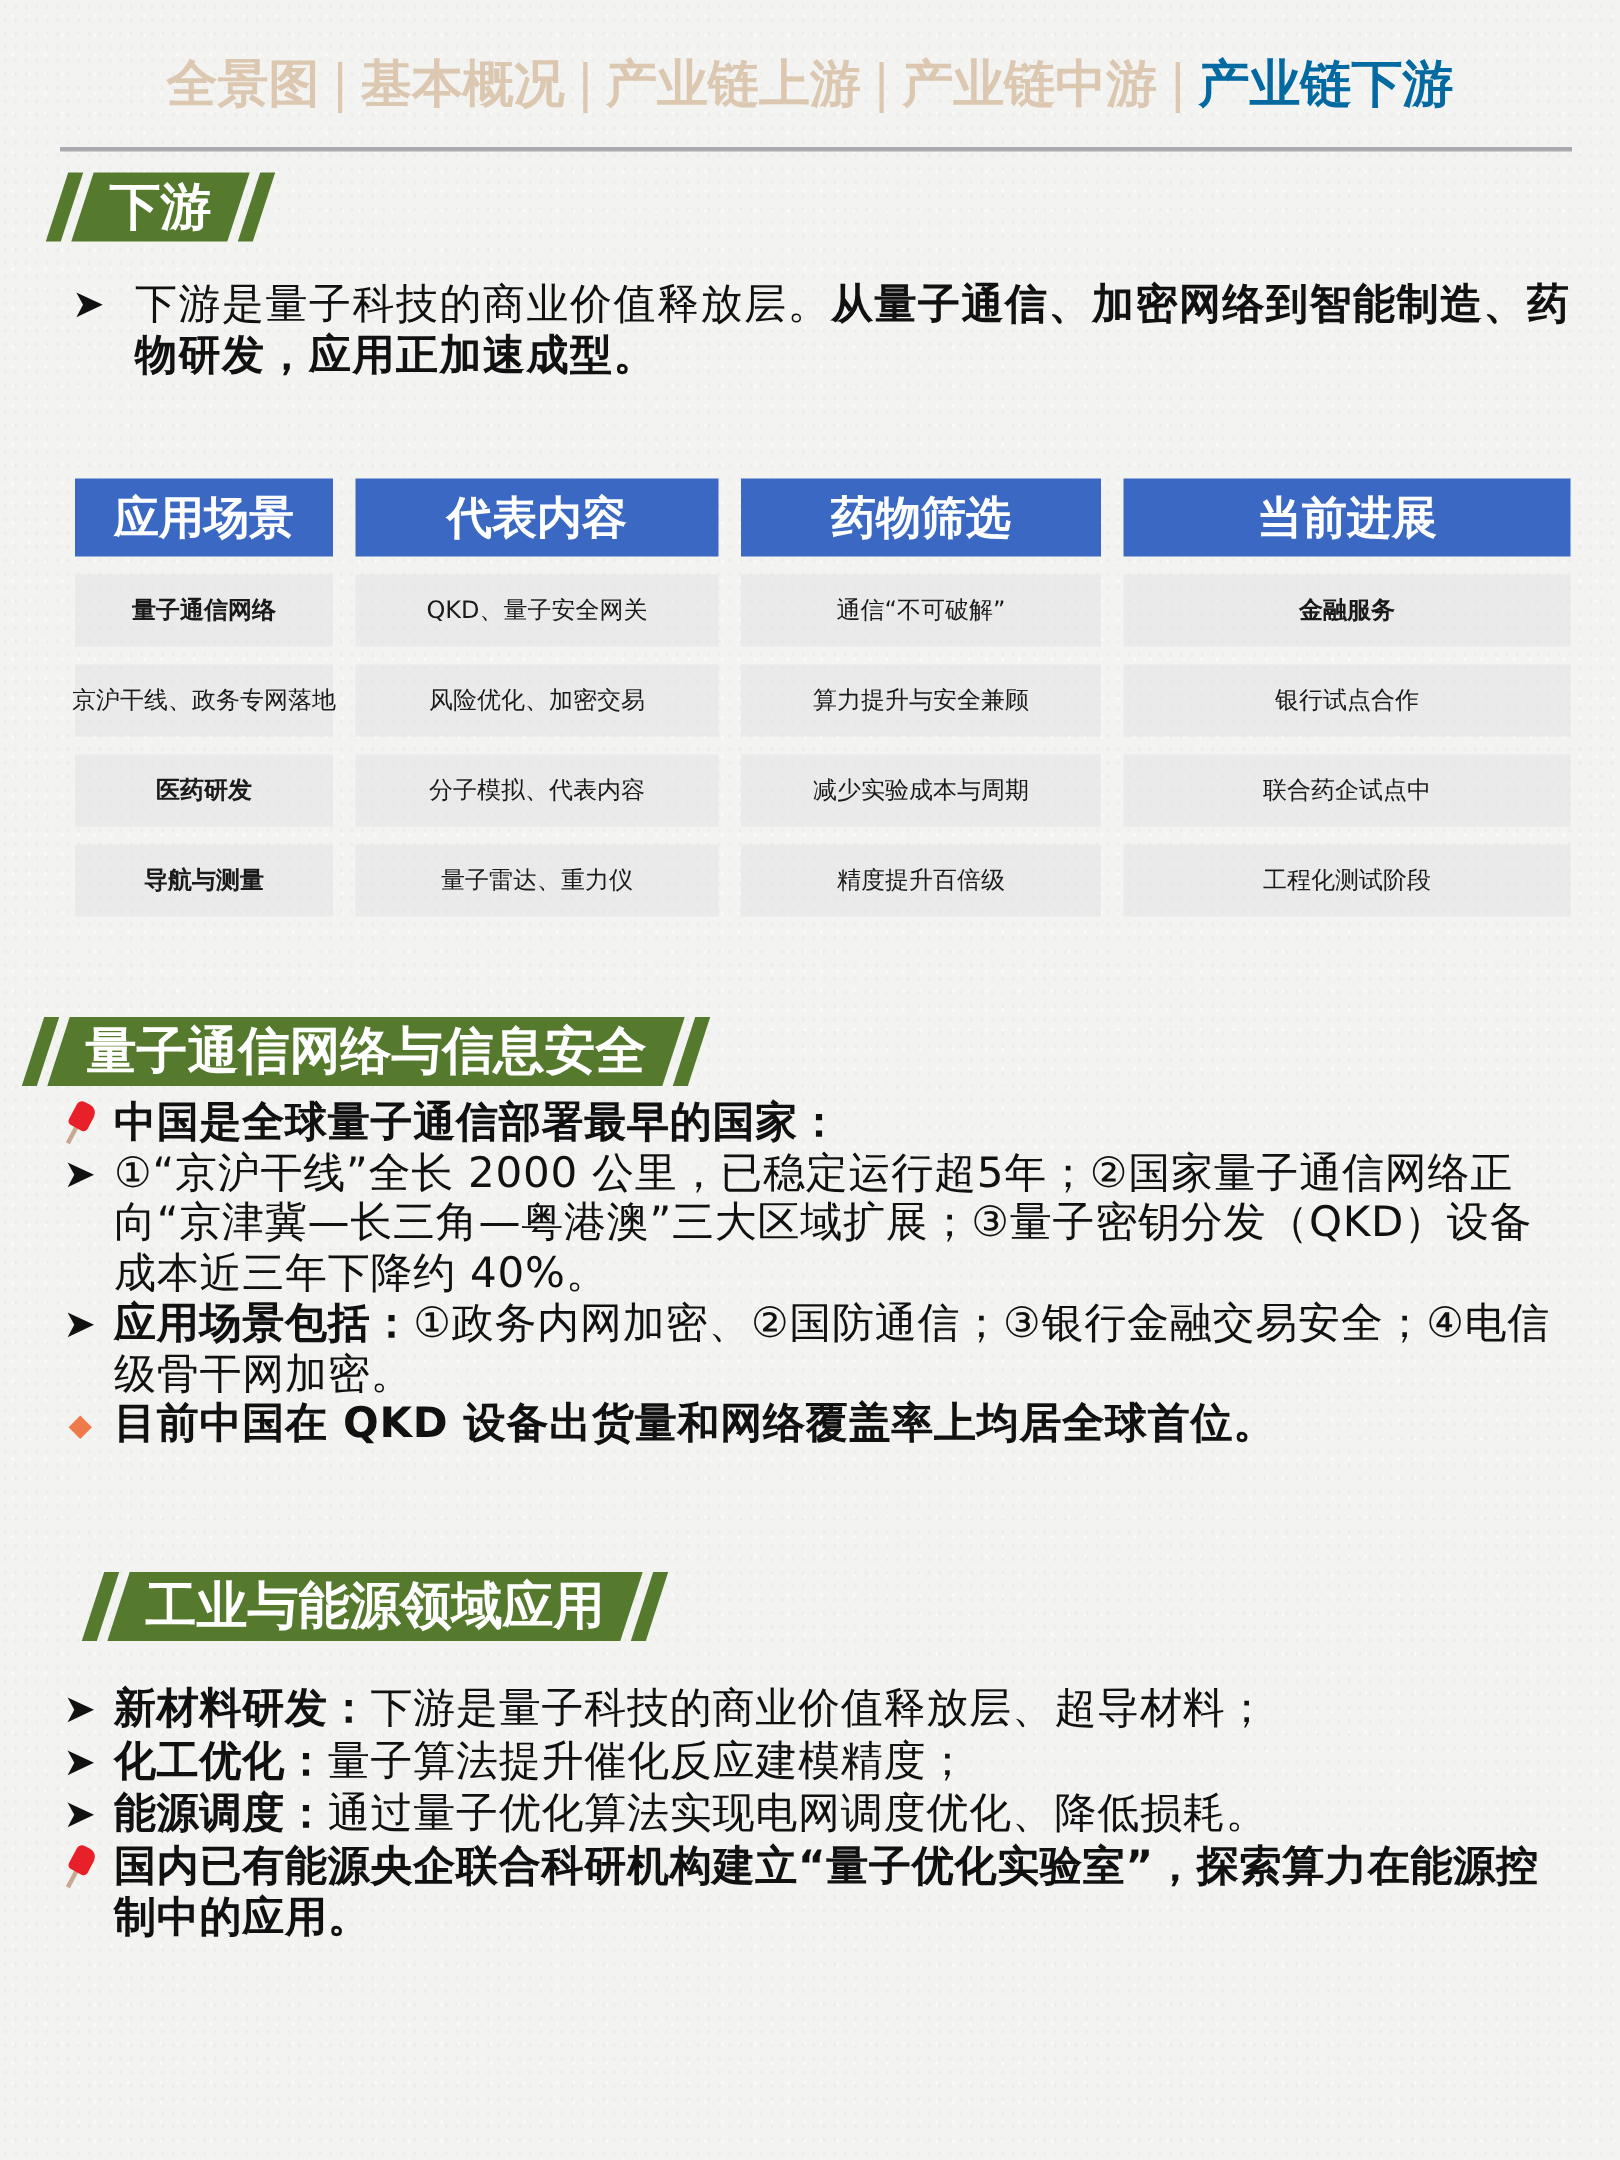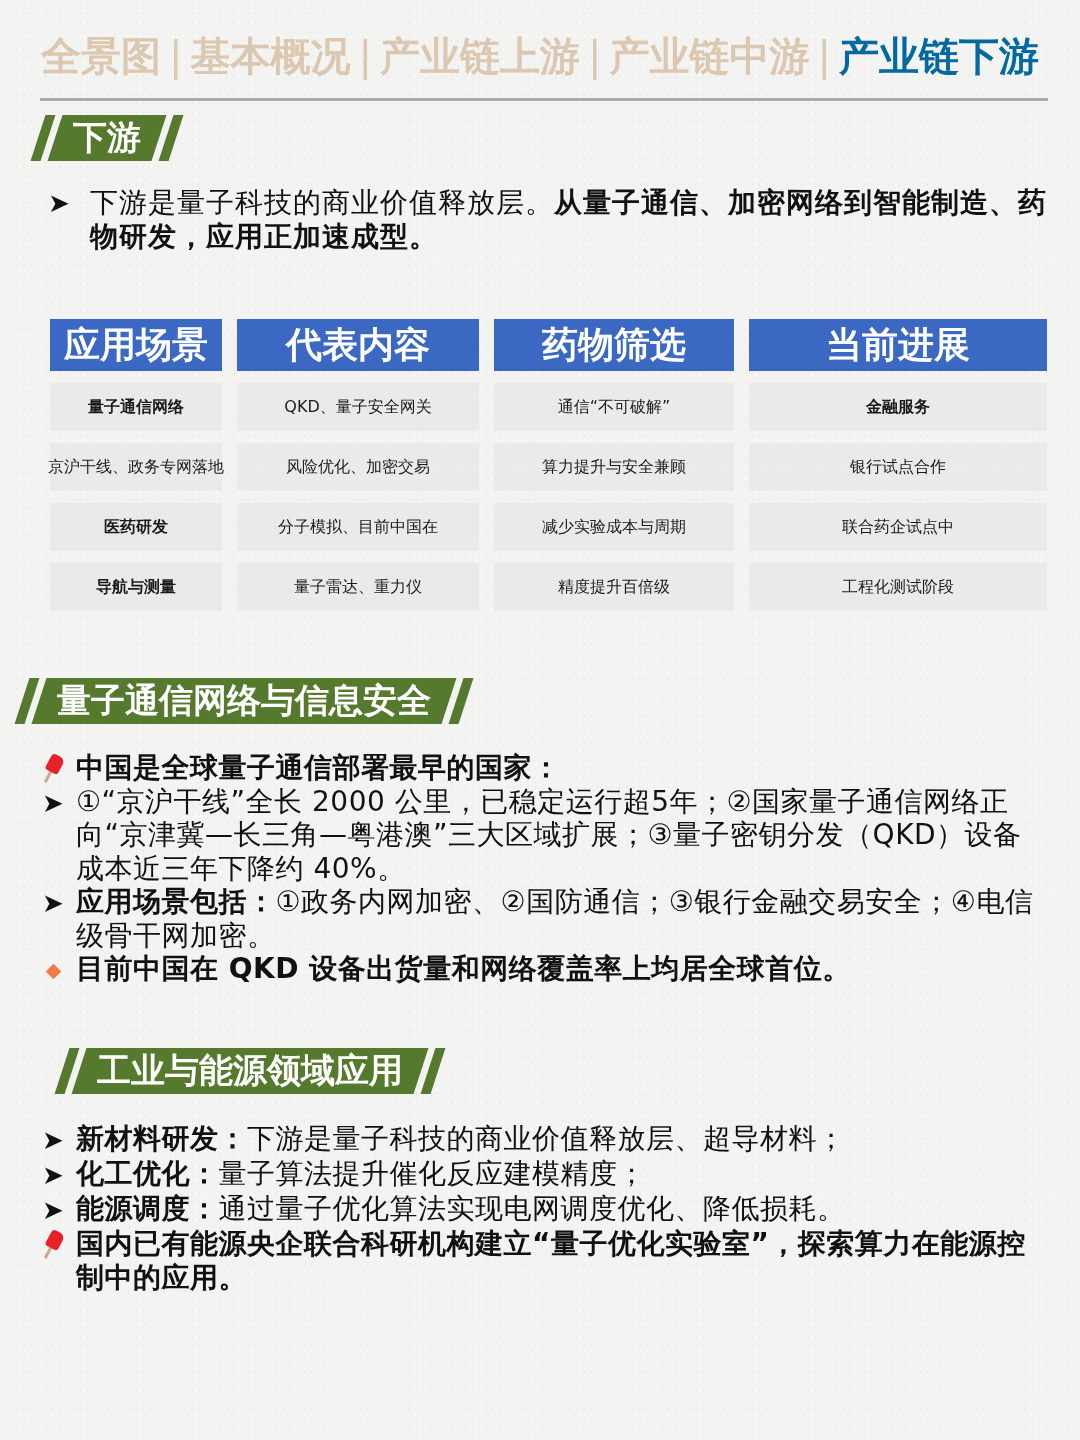--- a/index.html
+++ b/index.html
@@ -13,21 +13,21 @@
     background-position: 0 0, 3px 4px;
     font-family: "DejaVu Sans", "Liberation Sans", sans-serif;
     color: #111;
     position: relative;
     overflow: hidden;
   }
   
   .topnav {
     position: absolute; left: 0; top: 26px; width: 1080px; height: 60px;
     display: flex; justify-content: center; align-items: center;
-    font-size: 40px; font-weight: bold; letter-spacing: 0px;
+    font-size: 34px; font-weight: bold; letter-spacing: 0px;
   }
   .topnav .tab { color: #dcc7b0; white-space: nowrap; }
   .topnav .tab.active { color: #0369a1; }
   .topnav .sep { color: #dcc7b0; margin: 0 8px; font-weight: normal; }
   .topline {
     position: absolute; left: 40px; top: 98px; width: 1008px; height: 3px;
     background: #a9aab0;
   }
   
   .badge {
@@ -62,21 +62,21 @@
 
   
   .table {
     position: absolute; left: 50px; top: 319px; width: 998px;
     display: grid;
     grid-template-columns: 172px 242px 240px 298px;
     column-gap: 15px;
     row-gap: 12px;
   }
   .th {
-    background: #3a68c3; color: #fff; font-size: 36px; font-weight: bold;
+    background: #3a68c3; color: #fff; font-size: 30px; font-weight: bold;
     height: 52px; display: flex; align-items: center; justify-content: center;
     white-space: nowrap;
   }
   .td {
     background: rgba(225,226,228,0.55);
     height: 48px; display: flex; align-items: center; justify-content: center;
     font-size: 16px; white-space: nowrap; color: #1a1a1a;
   }
   .td.first { font-weight: bold; }
 
@@ -147,39 +147,39 @@
   <div class="td">QKD、量子安全网关</div>
   <div class="td">通信“不可破解”</div>
   <div class="td first">金融服务</div>
 
   <div class="td">京沪干线、政务专网落地</div>
   <div class="td">风险优化、加密交易</div>
   <div class="td">算力提升与安全兼顾</div>
   <div class="td">银行试点合作</div>
 
   <div class="td first">医药研发</div>
-  <div class="td">分子模拟、目前中国在</div>
+  <div class="td">分子模拟、代表内容</div>
   <div class="td">减少实验成本与周期</div>
   <div class="td">联合药企试点中</div>
 
   <div class="td first">导航与测量</div>
   <div class="td">量子雷达、重力仪</div>
   <div class="td">精度提升百倍级</div>
   <div class="td">工程化测试阶段</div>
 </div>
 
 <div class="badge" style="left:22px; top:678px;">
   <div class="slash"></div>
   <div class="body">
       <span>量子通信网络与信息安全</span>
     </div>
   <div class="slash"></div>
 </div>
 
-<div class="list" style="top:751px;">
+<div class="list" style="top:731px;">
   <div class="li">
     <span class="marker">
         <span class="pin">
           <span class="needle"></span>
           <span class="head"></span>
         </span>
       </span>
     <span class="txt"><b>中国是全球量子通信部署最早的国家：</b><span></span></span>
   </div>
   <div class="li">

